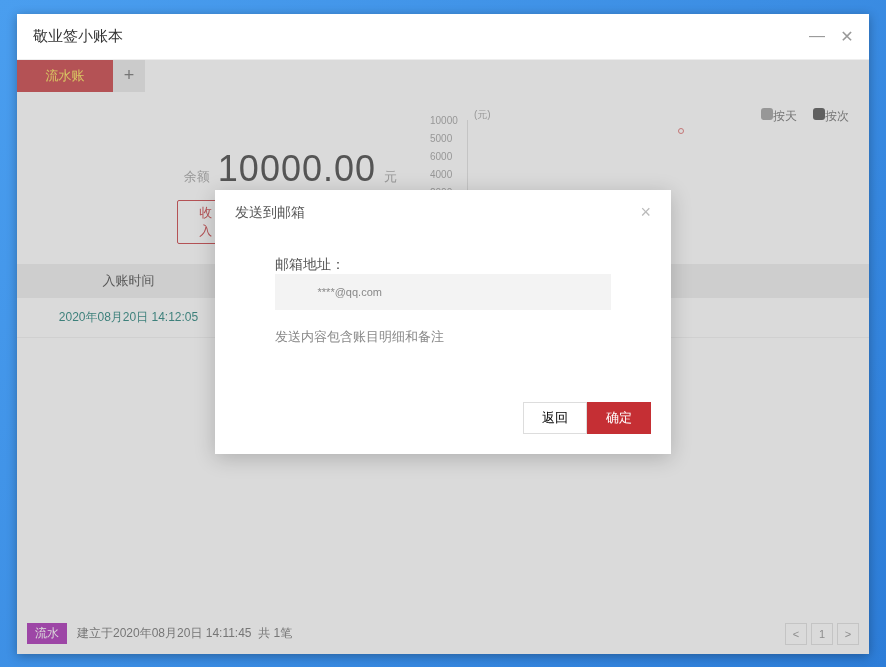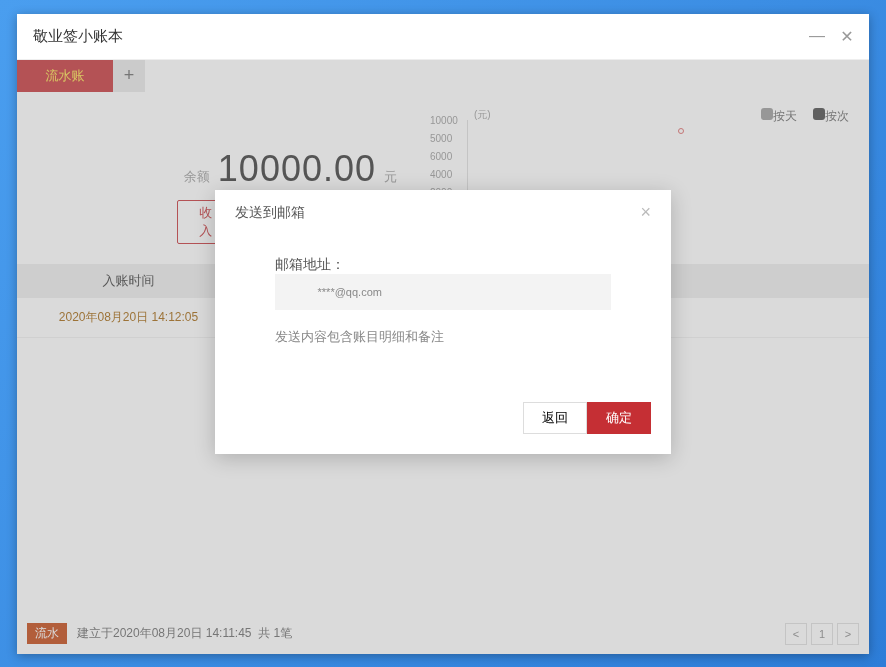--- a/index.html
+++ b/index.html
@@ -134,35 +134,35 @@
       color: #333;
     }
     .th { text-align: center; }
     .th-time { width: 223px; }
     .th-remark { flex: 1; }
     .table-row {
       display: flex;
       height: 40px;
       align-items: center;
       font-size: 12px;
-      color: #a16207;
+      color: #0f766e;
       border-bottom: 1px solid #f0f0f0;
     }
     .td-time { width: 223px; text-align: center; }
     .footer {
       height: 40px;
       display: flex;
       align-items: center;
       padding: 0 10px;
       justify-content: space-between;
       font-size: 12px;
       color: #666;
     }
     .footer-left { display: flex; align-items: center; gap: 10px; }
-    .footer-badge { background: #c2410c; color: #fff; padding: 2px 8px; font-size: 12px; }
+    .footer-badge { background: #a21caf; color: #fff; padding: 2px 8px; font-size: 12px; }
     .paginator { display: flex; gap: 4px; }
     .page-btn {
       width: 22px; height: 22px;
       border: 1px solid #ddd;
       display: flex; align-items: center; justify-content: center;
       font-size: 11px; color: #888;
       cursor: pointer;
       background: #fff;
     }
 

